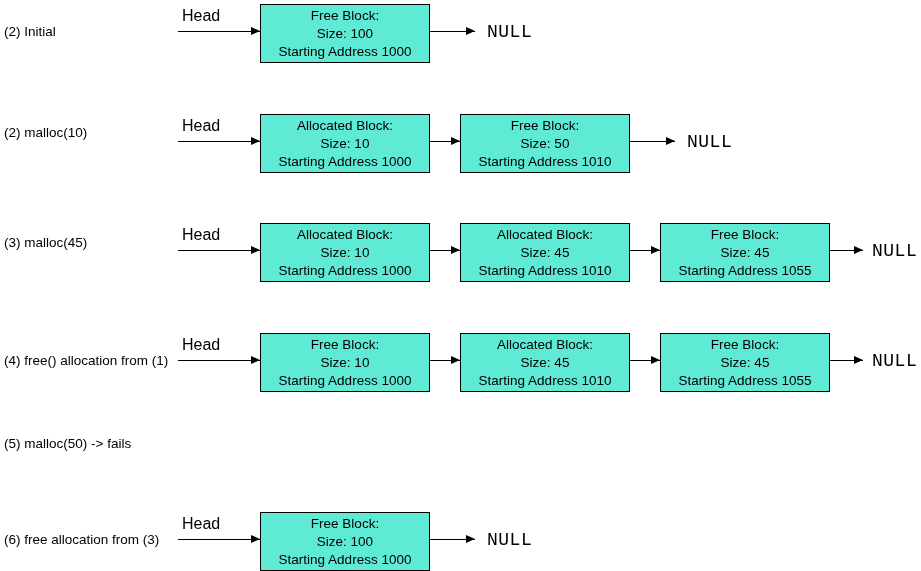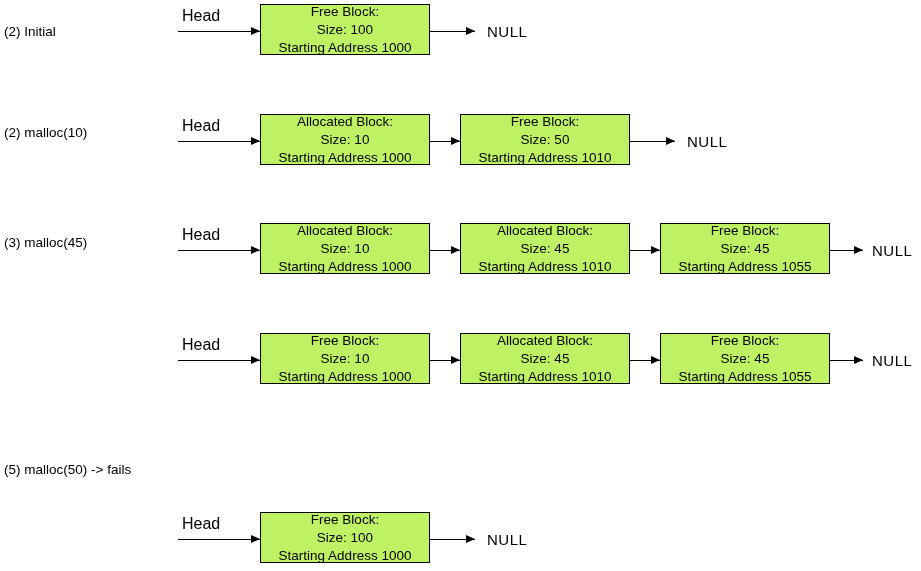--- a/index.html
+++ b/index.html
@@ -21,24 +21,25 @@
     white-space: nowrap;
   }
   .head-label {
     position: absolute;
     font-size: 16px;
     line-height: 14px;
     white-space: nowrap;
   }
   .null-label {
     position: absolute;
-    font-size: 15px;
+    font-size: 18px;
     line-height: 16px;
     letter-spacing: 0.5px;
     white-space: nowrap;
+    font-family: Liberation Mono, monospace;
   }
   .arrow {
     position: absolute;
     height: 0;
     border-top: 1.5px solid #000000;
   }
   .arrow::after {
     content: "";
     position: absolute;
     right: 0;
@@ -46,23 +47,23 @@
     width: 0;
     height: 0;
     border-left: 9px solid #000000;
     border-top: 4px solid transparent;
     border-bottom: 4px solid transparent;
   }
   .node {
     position: absolute;
     box-sizing: border-box;
     width: 170px;
-    height: 51px;
+    height: 59px;
     border: 1.5px solid #000000;
-    background: #bef264;
+    background: #5eead4;
     display: flex;
     flex-direction: column;
     justify-content: center;
     align-items: center;
     text-align: center;
     font-size: 13.5px;
     line-height: 18px;
     white-space: nowrap;
   }
 </style>
@@ -122,20 +123,21 @@
     <div class="node" style="left:660px; top:223px">
       <div>Free Block:</div>
       <div>Size: 45</div>
       <div>Starting Address 1055</div>
     </div>
     <div class="arrow" style="left:830px; top:249.5px; width:33px"></div>
     <div class="null-label" style="left:872px; top:243px">NULL</div>
   </div>
 
   <div class="row">
+    <div class="row-label" style="top:353px">(4) free() allocation from (1)</div>
     <div class="head-label" style="left:182px; top:338px">Head</div>
     <div class="arrow" style="left:178px; top:359.5px; width:82px"></div>
     <div class="node" style="left:260px; top:333px">
       <div>Free Block:</div>
       <div>Size: 10</div>
       <div>Starting Address 1000</div>
     </div>
     <div class="arrow" style="left:430px; top:359.5px; width:30px"></div>
     <div class="node" style="left:460px; top:333px">
       <div>Allocated Block:</div>
@@ -146,24 +148,25 @@
     <div class="node" style="left:660px; top:333px">
       <div>Free Block:</div>
       <div>Size: 45</div>
       <div>Starting Address 1055</div>
     </div>
     <div class="arrow" style="left:830px; top:359.5px; width:33px"></div>
     <div class="null-label" style="left:872px; top:353px">NULL</div>
   </div>
 
   <div class="row">
-    <div class="row-label" style="top:462px">(5) malloc(50) -&gt; fails</div>
+    <div class="row-label" style="top:436px">(5) malloc(50) -&gt; fails</div>
   </div>
 
   <div class="row">
+    <div class="row-label" style="top:532px">(6) free allocation from (3)</div>
     <div class="head-label" style="left:182px; top:517px">Head</div>
     <div class="arrow" style="left:178px; top:538.5px; width:82px"></div>
     <div class="node" style="left:260px; top:512px">
       <div>Free Block:</div>
       <div>Size: 100</div>
       <div>Starting Address 1000</div>
     </div>
     <div class="arrow" style="left:430px; top:538.5px; width:45px"></div>
     <div class="null-label" style="left:487px; top:532px">NULL</div>
   </div>

